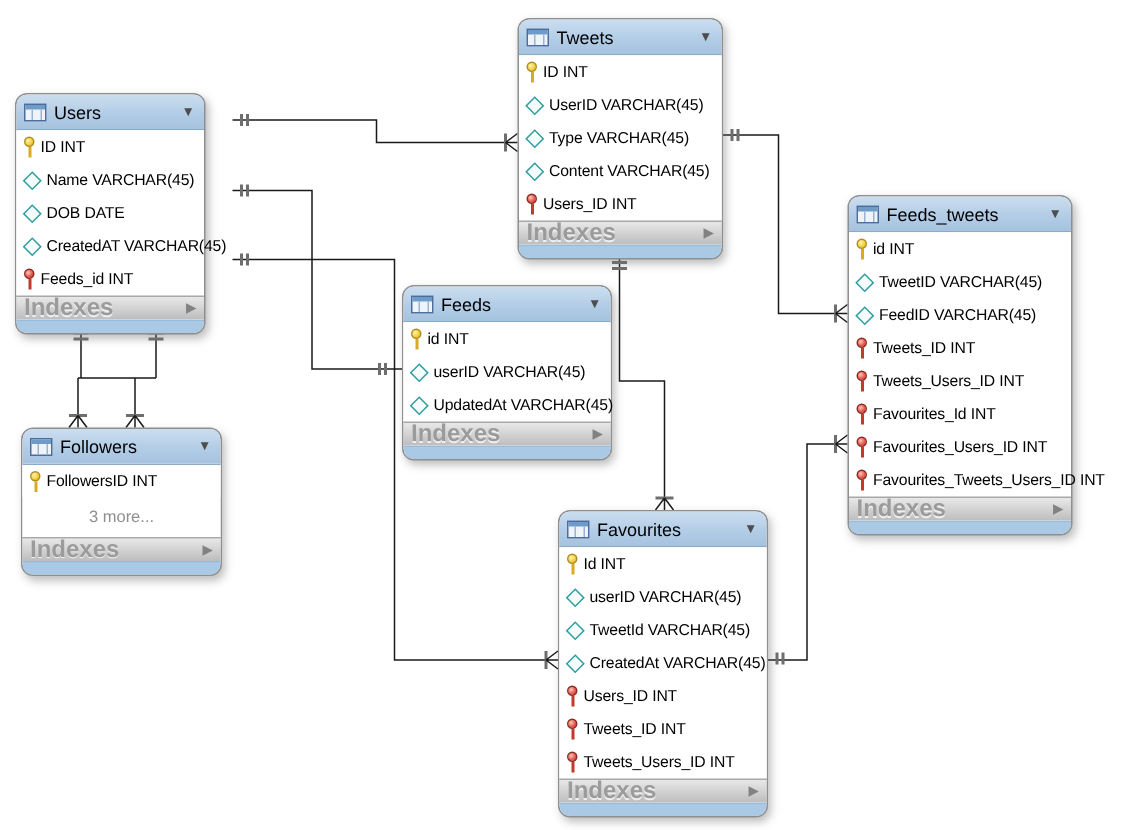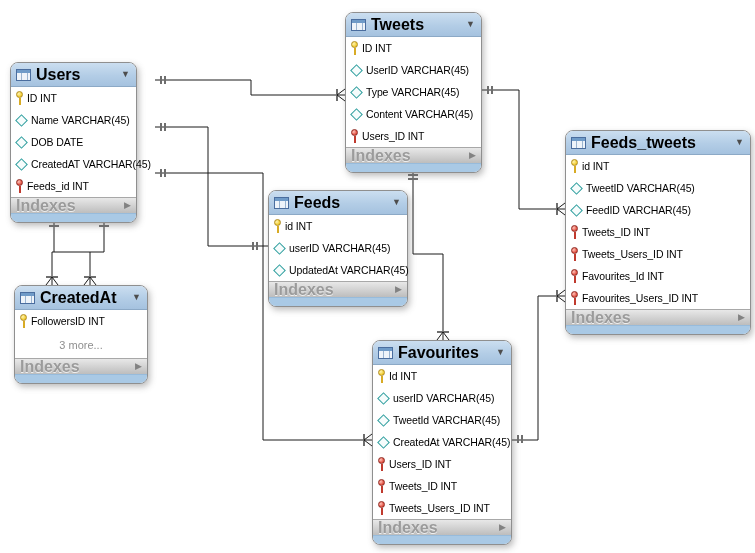--- a/index.html
+++ b/index.html
@@ -20,21 +20,21 @@
   .thead{
     height:23px;display:flex;align-items:center;gap:5px;padding:0 5px;
     background:linear-gradient(180deg,#cbdef0 0%,#b3cde6 55%,#a5c2df 100%);
     border-bottom:1px solid #8ca9c6;border-radius:7px 7px 0 0;
   }
   .tbl-icon{width:15px;height:12px;background:#eef4fa;border:1px solid #4a6d9e;
     position:relative;box-sizing:border-box;flex:0 0 auto;}
   .tbl-icon::before{content:"";position:absolute;left:0;top:0;right:0;height:3px;background:#6f9bc8;}
   .tbl-icon::after{content:"";position:absolute;left:4px;top:3px;bottom:0;width:5px;
     border-left:1px solid #9ab4d0;border-right:1px solid #9ab4d0;}
-  .ttitle{font-weight:bold;font-size:16px;color:#000;flex:1;white-space:nowrap;}
+  .ttitle{font-weight:normal;font-size:12px;color:#000;flex:1;white-space:nowrap;}
   .caret{font-size:9px;color:#4d4d4d;line-height:1;padding-right:1px;cursor:pointer;}
 
   .tbody{background:#fff;}
   .row{display:flex;align-items:center;height:22px;padding-left:4px;gap:3px;background:#fff;}
   .lbl{font-size:10.5px;color:#000;white-space:nowrap;letter-spacing:-0.1px;}
   .more-row{height:26px;display:flex;align-items:center;justify-content:center;
     font-size:11px;color:#8f8f8f;}
 
   .ic{flex:0 0 auto;}
   .ic.key{width:9px;height:15px;position:relative;}
@@ -52,21 +52,21 @@
   .idx-label{font-weight:bold;font-size:16px;color:#9b9b9b;flex:1;text-shadow:0 1px 0 #efefef;}
   .expand-arrow{font-size:9px;color:#828282;line-height:1;}
   .tfoot{height:8px;background:#a9c9e5;border-radius:0 0 7px 7px;border-top:1px solid #97bbdb;}
 
   
   .t-users      {left:10px;  top:38px;  width:127px;margin-top:24px;}
   .t-tweets     {left:345px; top:12px;  width:137px;}
   .t-feeds      {left:268px; top:190px; width:140px;}
   .t-followers  {left:14px;  top:285px; width:134px;}
   .t-favourites {left:372px; top:340px; width:140px;}
-  .t-feedstweets{left:565px; top:130px; width:186px;}
+  .t-feedstweets{left:565px; top:130px; width:150px;}
 </style>
 </head>
 <body>
 
 <svg id="wires" width="755" height="553" viewBox="0 0 755 553">
 
   <g stroke="#1a1a1a" stroke-width="1" fill="none">
     <path d="M155,80 H251 V95 H337"></path>
     <path d="M155,127 H208 V246 H268"></path>
     <path d="M155,173 H263 V440 H364"></path>
@@ -202,21 +202,21 @@
   <div class="indexes">
     <span class="idx-label">Indexes</span>
     <span class="expand-arrow">▶</span>
   </div>
   <div class="tfoot"></div>
 </div>
 
 <div class="table t-followers">
   <div class="thead">
     <span class="tbl-icon"></span>
-    <span class="ttitle">CreatedAt</span>
+    <span class="ttitle">Followers</span>
     <span class="caret">▼</span>
   </div>
   <div class="tbody">
     <div class="row">
         <span class="ic key"></span>
         <span class="lbl">FollowersID INT</span>
       </div>
     <div class="more-row">3 more...</div>
   </div>
   <div class="indexes">
@@ -297,19 +297,23 @@
         <span class="lbl">Tweets_Users_ID INT</span>
       </div>
     <div class="row">
         <span class="ic key red"></span>
         <span class="lbl">Favourites_Id INT</span>
       </div>
     <div class="row">
         <span class="ic key red"></span>
         <span class="lbl">Favourites_Users_ID INT</span>
       </div>
+    <div class="row">
+        <span class="ic key red"></span>
+        <span class="lbl">Favourites_Tweets_Users_ID INT</span>
+      </div>
   </div>
   <div class="indexes">
     <span class="idx-label">Indexes</span>
     <span class="expand-arrow">▶</span>
   </div>
   <div class="tfoot"></div>
 </div>
 
 </body></html>

